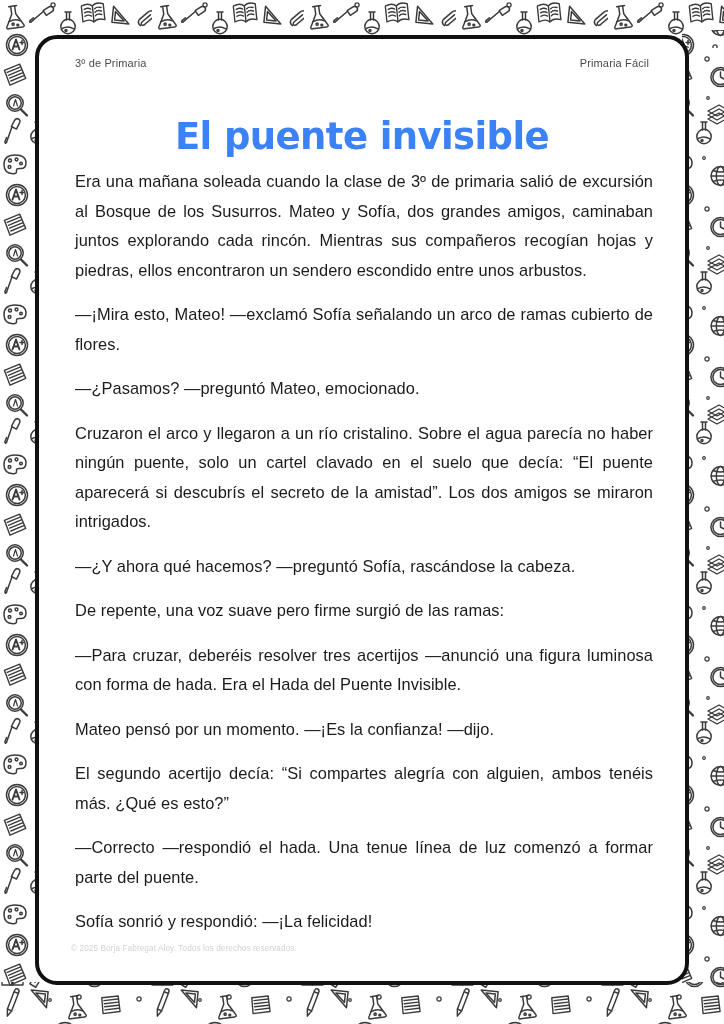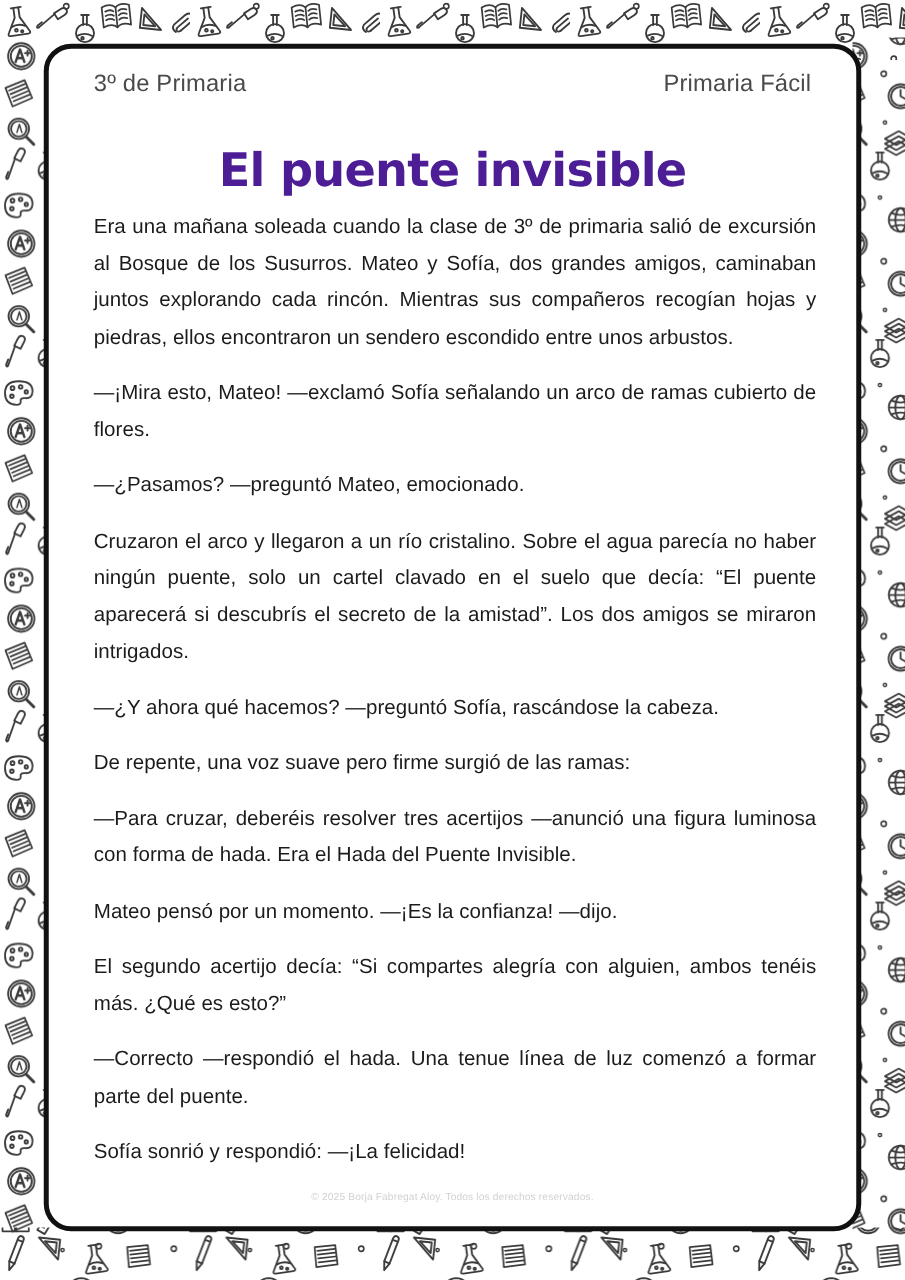--- a/index.html
+++ b/index.html
@@ -52,37 +52,37 @@
     top: 18px;
     width: 100%;
     box-sizing: border-box;
     padding: 0 36px;
     display: flex;
     justify-content: space-between;
     align-items: baseline;
   }
   .header-text {
     font-family: "Liberation Sans", sans-serif;
-    font-size: 19px;
+    font-size: 11px;
     color: #4a4a4a;
     letter-spacing: 0.15px;
     white-space: nowrap;
   }
 
   
   #doc-title {
     position: absolute;
     left: 0;
     top: 52px;
     width: 100%;
     text-align: center;
     font-family: "DejaVu Sans", sans-serif;
     font-size: 37px;
     font-weight: bold;
-    color: #4c1d95;
+    color: #3b82f6;
     letter-spacing: -0.6px;
     line-height: 1.15;
   }
 
   
   #story {
     position: absolute;
     left: 36px;
     top: 128px;
     width: 578px;
@@ -95,23 +95,23 @@
     margin: 0 0 15px 0;
     text-align: justify;
     text-justify: inter-word;
     letter-spacing: 0.05px;
   }
 
   
   #card-footer {
     position: absolute;
     left: 0;
-    bottom: 16px;
+    bottom: 26px;
     width: 100%;
-    text-align: center;
+    padding-left: 32px;
   }
   #copyright {
     font-family: "Liberation Sans", sans-serif;
     font-size: 8.2px;
     color: #d2d2d2;
     letter-spacing: 0.1px;
   }
 </style>
 </head>
 <body>

